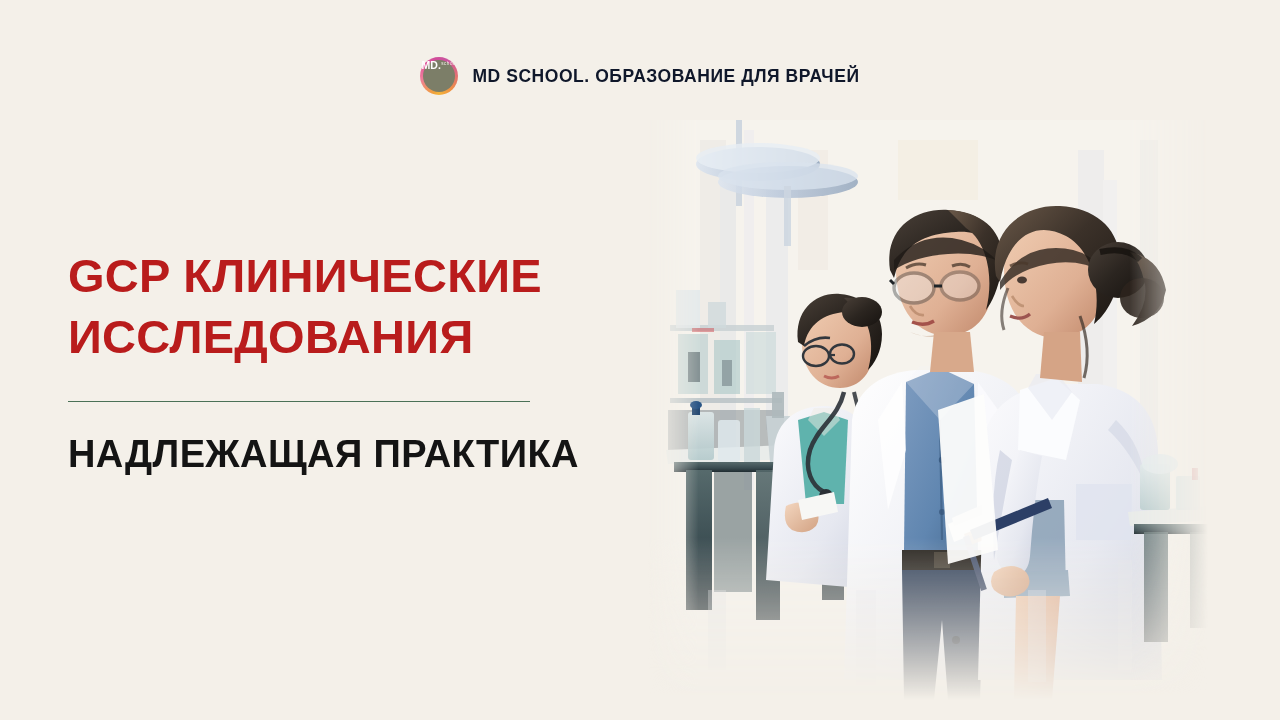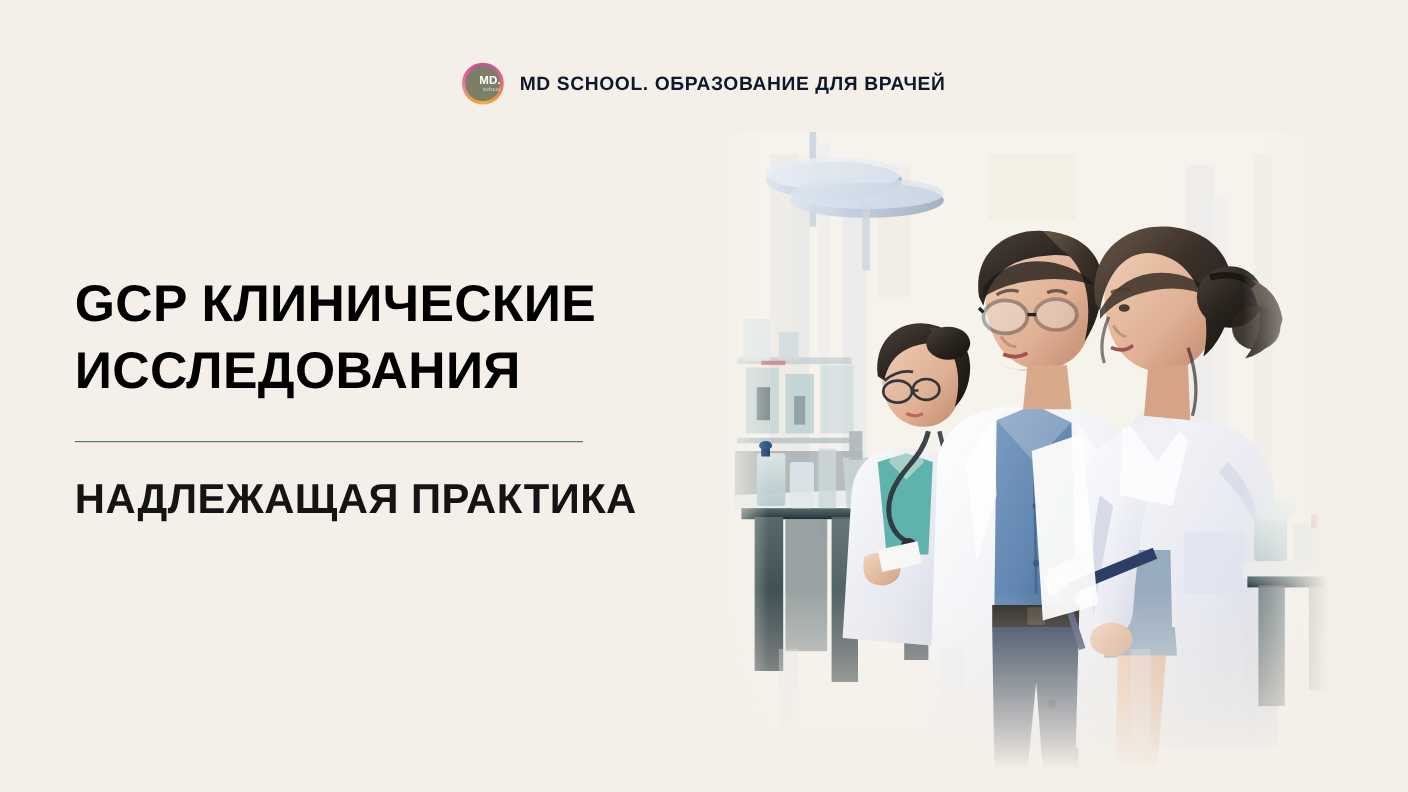--- a/index.html
+++ b/index.html
@@ -46,22 +46,21 @@
   }
   #brand-logo .inner {
     position: absolute;
     left: 3px;
     top: 3px;
     right: 3px;
     bottom: 3px;
     border-radius: 50%;
     background: #7c7e68;
     display: flex;
-    flex-direction: column;
-    align-items: flex-end;
+    align-items: flex-start;
     justify-content: center;
     line-height: 1;
   }
   #brand-logo .logo-md {
     color: #ffffff;
     font-size: 10.5px;
     font-weight: bold;
     letter-spacing: .2px;
   }
   #brand-logo .logo-school {
@@ -84,21 +83,21 @@
     position: absolute;
     left: 68px;
     top: 246px;
     width: 560px;
   }
   #slide-title {
     margin: 0;
     font-size: 47px;
     line-height: 1.29;
     font-weight: bold;
-    color: #000000;
+    color: #b91c1c;
     letter-spacing: .3px;
     max-width: 475px;
   }
   #title-divider {
     width: 462px;
     height: 0;
     border-top: 1.6px solid #4b7157;
     margin: 34px 0 0 0;
   }
   #slide-subtitle {

